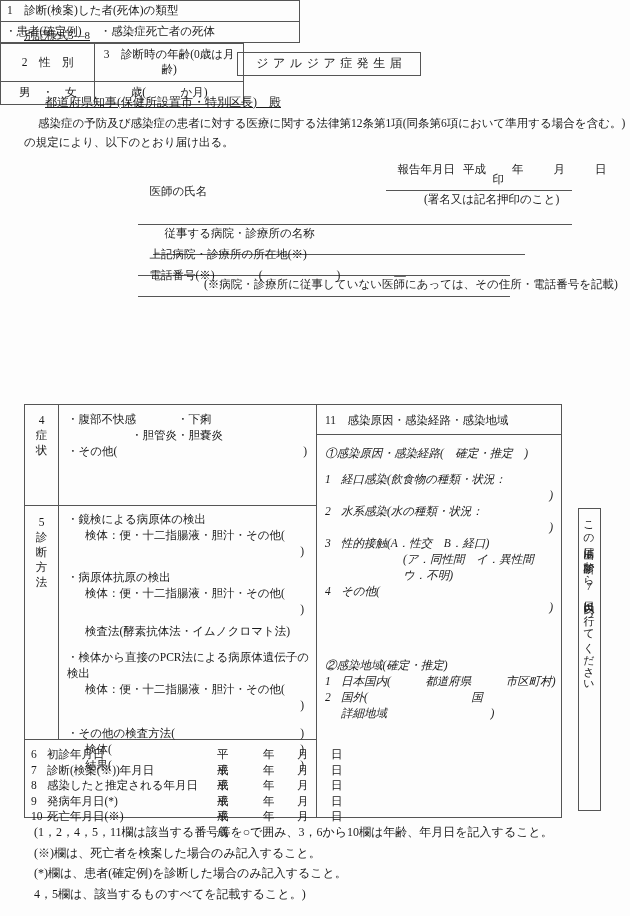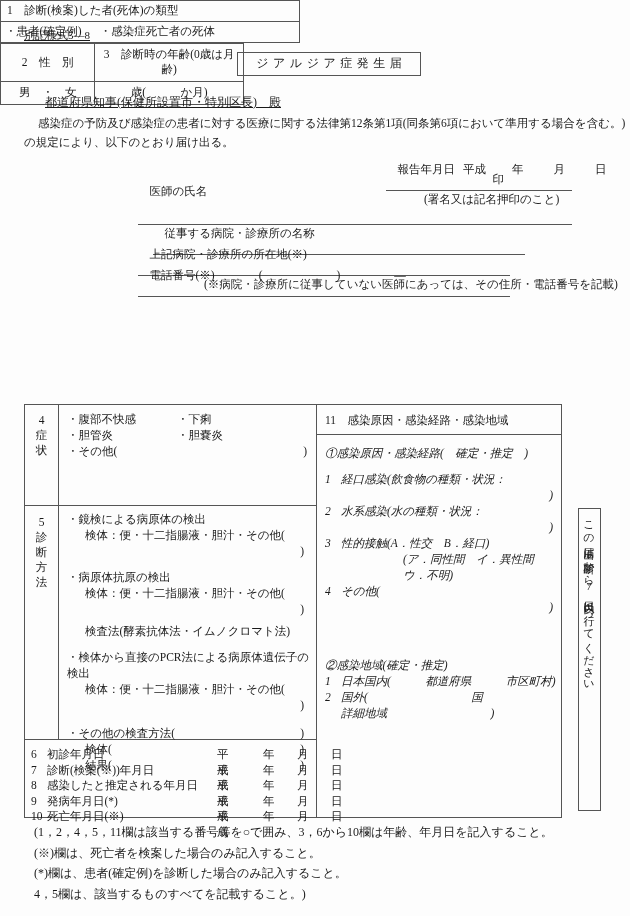--- a/index.html
+++ b/index.html
@@ -253,21 +253,21 @@
       <div>4</div>
       <div>症</div>
       <div>状</div>
     </div>
 
     <div class="cell" style="left:42px; top:6px; width:240px;">
       <div>
         <span style="display:inline-block;width:110px;">・腹部不快感</span><span>・下痢</span>
       </div>
       <div>
-        <span style="display:inline-block;width:110px;">・胆管炎</span><span>・胆嚢炎</span>
+        <span style="display:inline-block;width:110px;text-align:right;">・胆管炎</span><span>・胆嚢炎</span>
       </div>
       <div>
         <span>・その他(</span><span style="float:right;">)</span>
       </div>
     </div>
 
     <div class="vlabel" style="left:0; top:110px;">
       <div>5</div>
       <div>診</div>
       <div>断</div>

